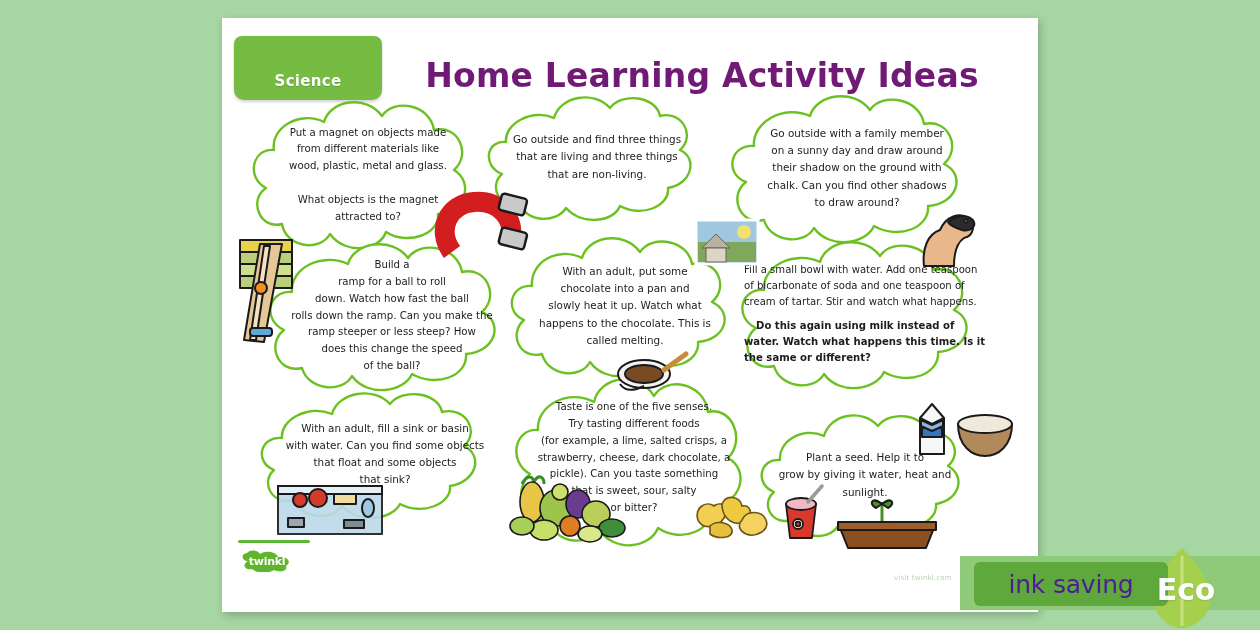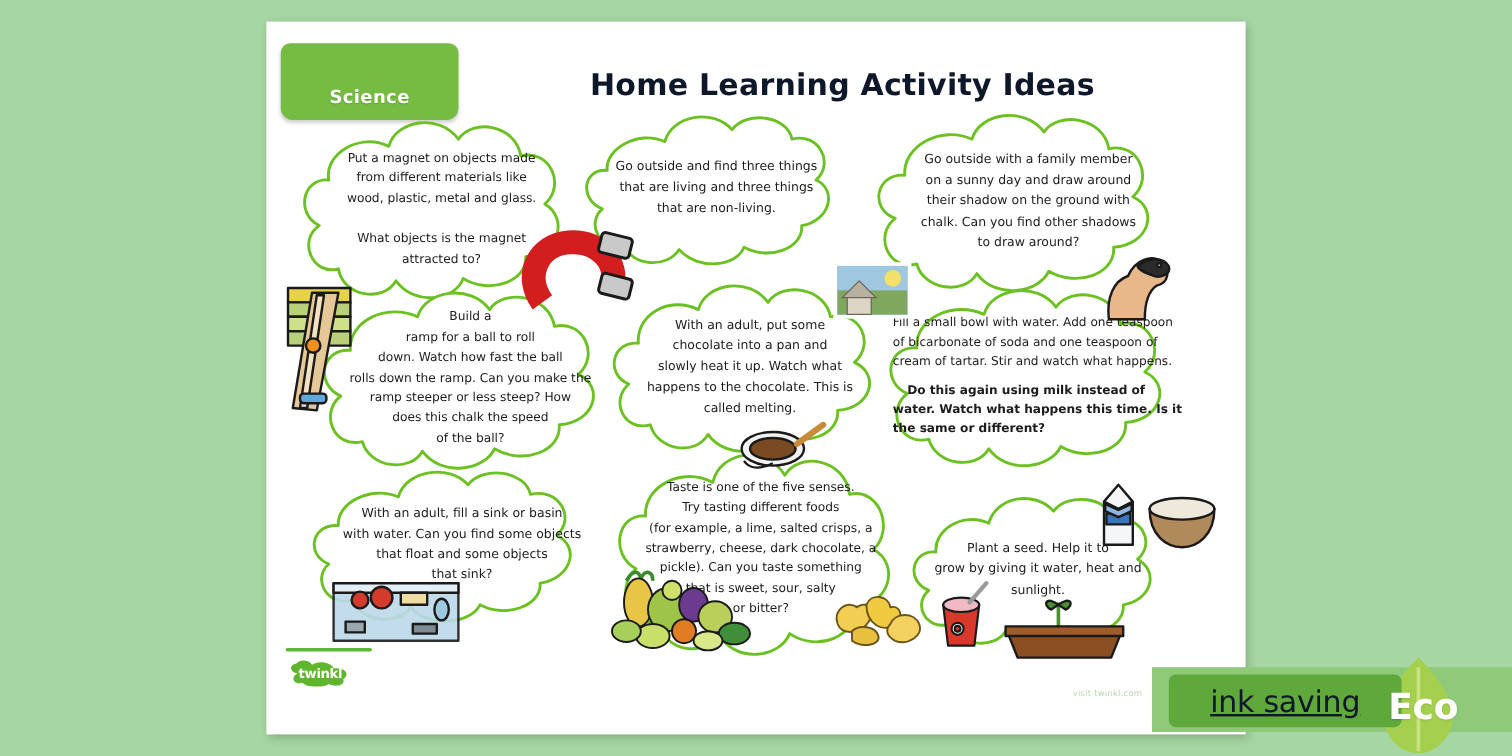--- a/index.html
+++ b/index.html
@@ -51,24 +51,24 @@
     text-shadow: 0 1px 1px rgba(0,0,0,0.18);
   }
 
   
   #page-title {
     position: absolute;
     left: 160px;
     top: 38px;
     width: 640px;
     text-align: center;
-    color: #0f172a;
+    color: #701a75;
     font-family: "DejaVu Sans", sans-serif;
     font-weight: bold;
-    font-size: 25px;
+    font-size: 33px;
     letter-spacing: 0.2px;
   }
 
   
   .cloud {
     position: absolute;
   }
   .cloud svg {
     position: absolute;
     left: 0;
@@ -189,25 +189,24 @@
     background: #5fa83c;
     border-radius: 6px;
   }
   #eco-pill .eco-text {
     position: absolute;
     left: 0; top: 0;
     width: 100%; height: 100%;
     display: flex;
     align-items: center;
     justify-content: center;
-    color: #0f172a;
+    color: #4c1d95;
     font-family: "DejaVu Sans", sans-serif;
     font-size: 25px;
     letter-spacing: -0.2px;
-    text-decoration: underline;
   }
   #eco-word {
     position: absolute;
     left: 196px;
     top: 30px;
     width: 60px;
     text-align: center;
     color: #ffffff;
     font-family: "DejaVu Sans", sans-serif;
     font-weight: bold;
@@ -273,21 +272,21 @@
       <path d="M40,62 C16,60 10,90 32,100 C14,114 26,144 50,138 C56,160 90,164 100,146
                C116,168 152,162 160,144 C184,158 216,146 214,124 C244,122 252,92 230,82
                C248,66 234,36 210,42 C206,16 168,10 156,28 C140,6 102,12 96,34
                C70,22 38,38 40,62 Z" fill="#ffffff" stroke="#6cc122" stroke-width="2.4" stroke-linejoin="round"></path>
     </svg>
     <div class="cloud-text">Build a
 ramp for a ball to roll
 down. Watch how fast the ball
 rolls down the ramp. Can you make the
 ramp steeper or less steep? How
-does this chalk the speed
+does this change the speed
 of the ball?</div>
   </div>
 
   <div class="cloud" id="cloud-choc">
     <svg viewBox="0 0 262 152" preserveAspectRatio="none">
       <path d="M38,56 C16,54 10,82 30,90 C14,104 26,130 48,124 C54,146 86,150 96,132
                C112,154 146,148 154,130 C176,144 206,132 204,112 C232,110 240,82 218,72
                C236,56 222,28 198,34 C194,10 158,4 146,22 C130,0 94,6 88,28
                C64,16 36,32 38,56 Z" fill="#ffffff" stroke="#6cc122" stroke-width="2.4" stroke-linejoin="round"></path>
     </svg>

